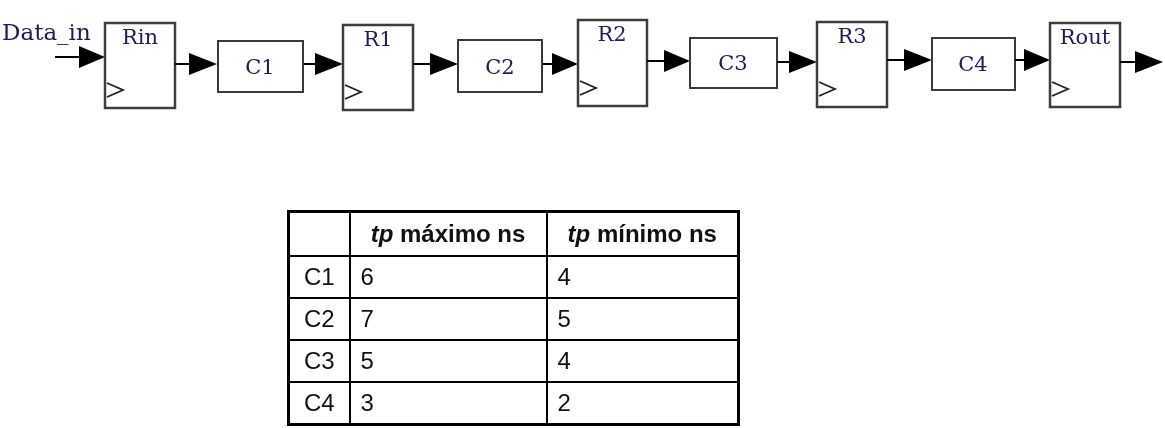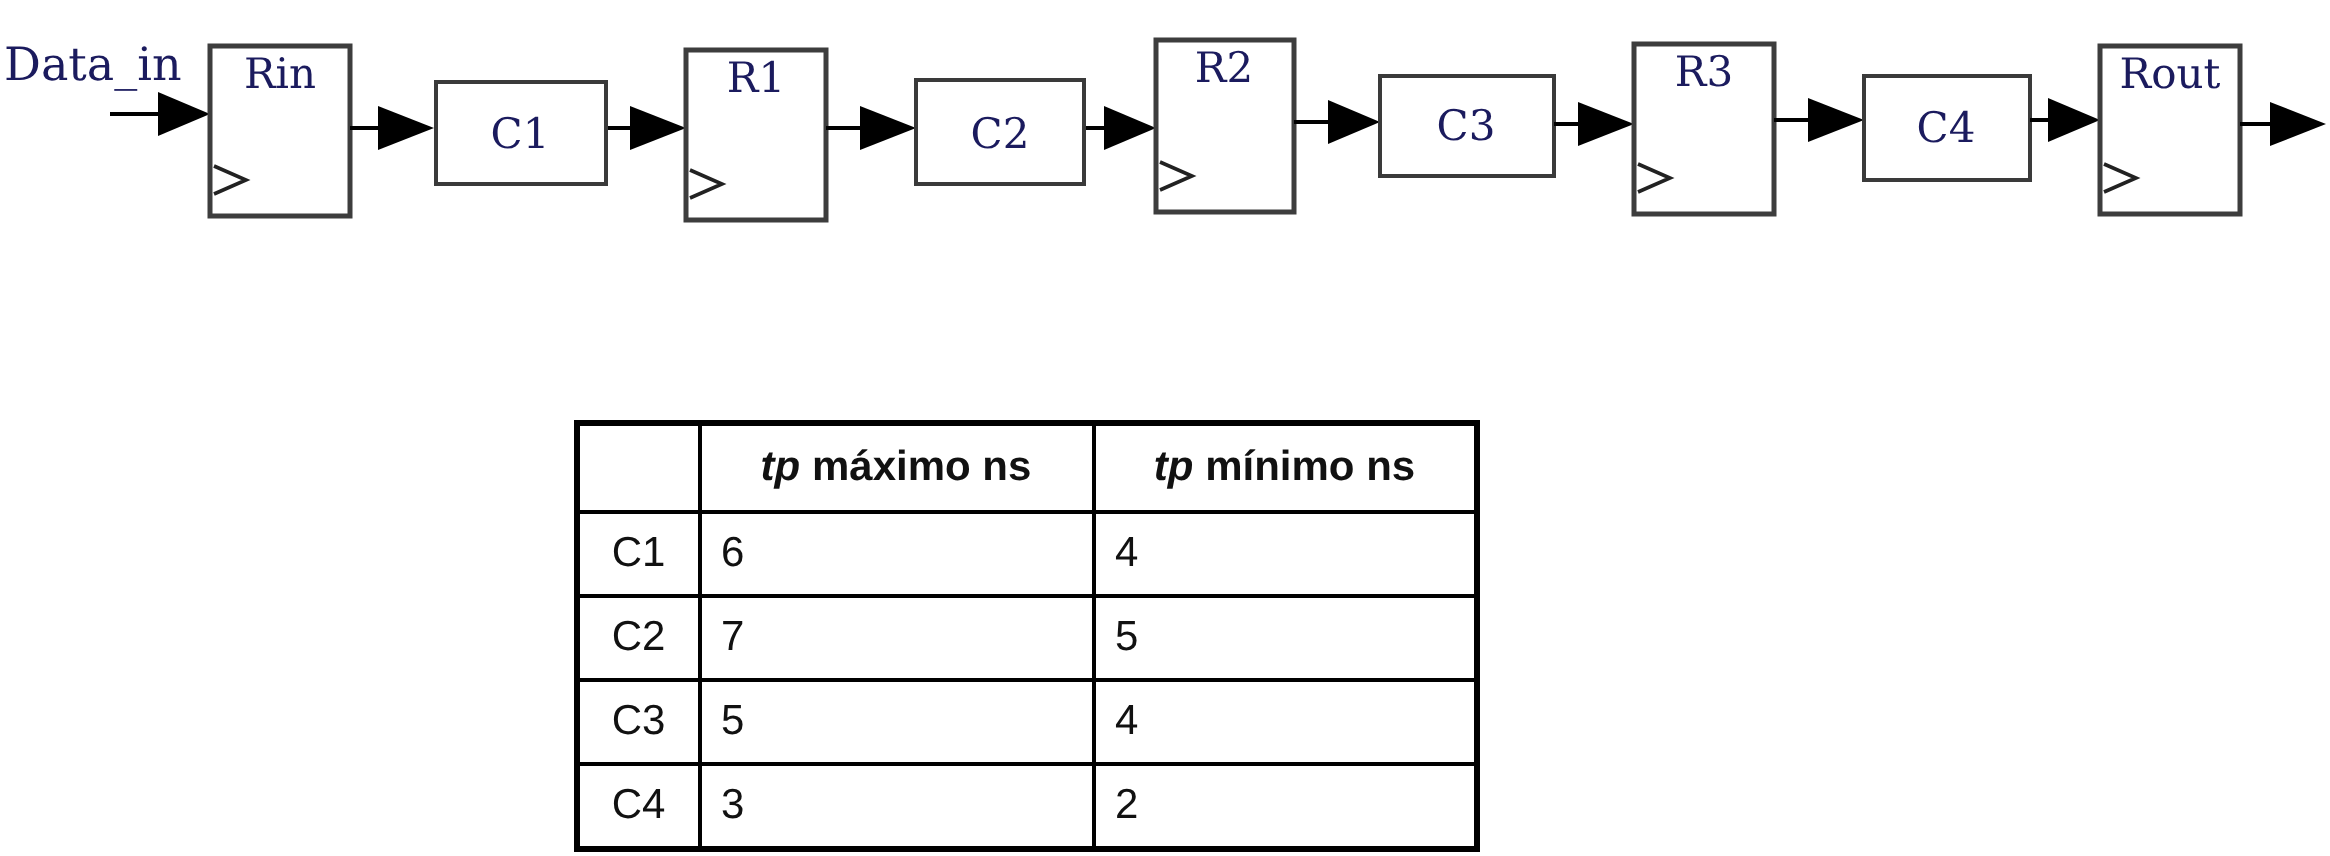--- a/index.html
+++ b/index.html
@@ -31,21 +31,21 @@
     font-size: 23px; fill: #1b1b5e;
   }
   
   #tp-table {
     position: absolute; left: 287px; top: 210px;
     width: 450px;
     border-collapse: collapse;
     table-layout: fixed;
     border: 3px solid #000000;
     font-family: "Liberation Sans", sans-serif;
-    font-size: 21px; color: #111111;
+    font-size: 24px; color: #111111;
   }
   #tp-table th, #tp-table td {
     border: 2px solid #000000;
     overflow: hidden;
     white-space: nowrap;
   }
   #tp-table th { height: 40px; font-weight: bold; text-align: center; }
   #tp-table td { height: 38px; }
   #tp-table td.rowname { text-align: center; padding: 0; }
   #tp-table td.val { text-align: left; padding-left: 10px; }

